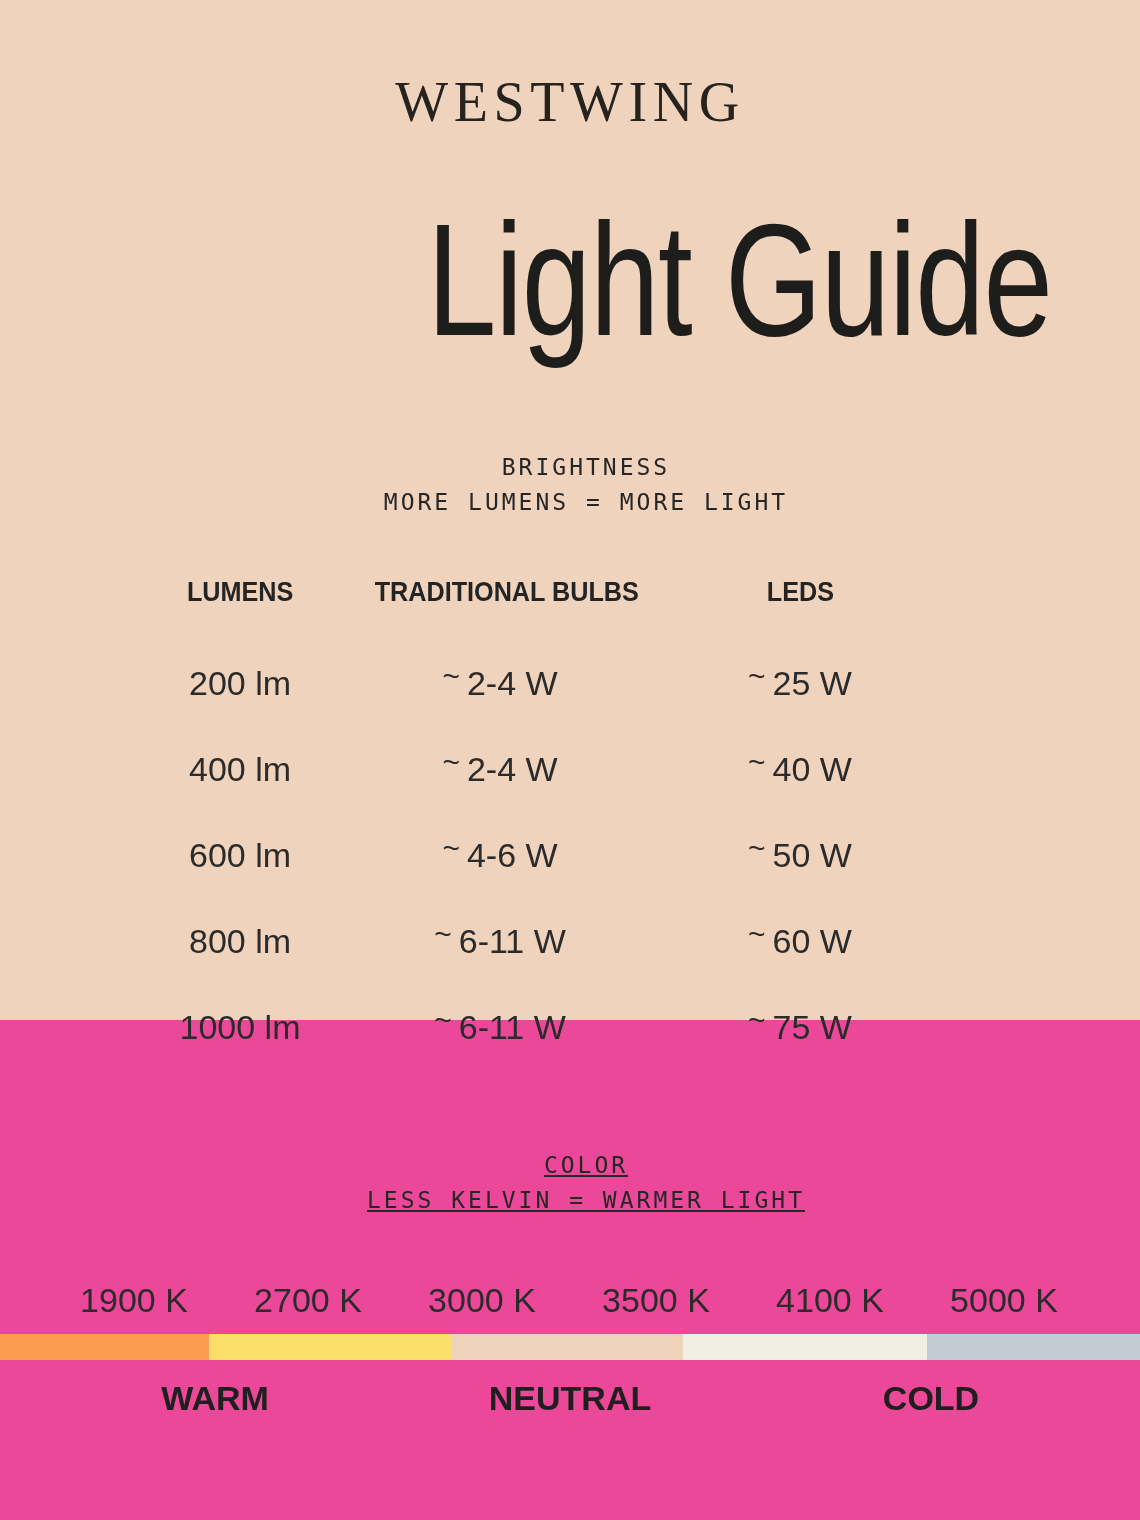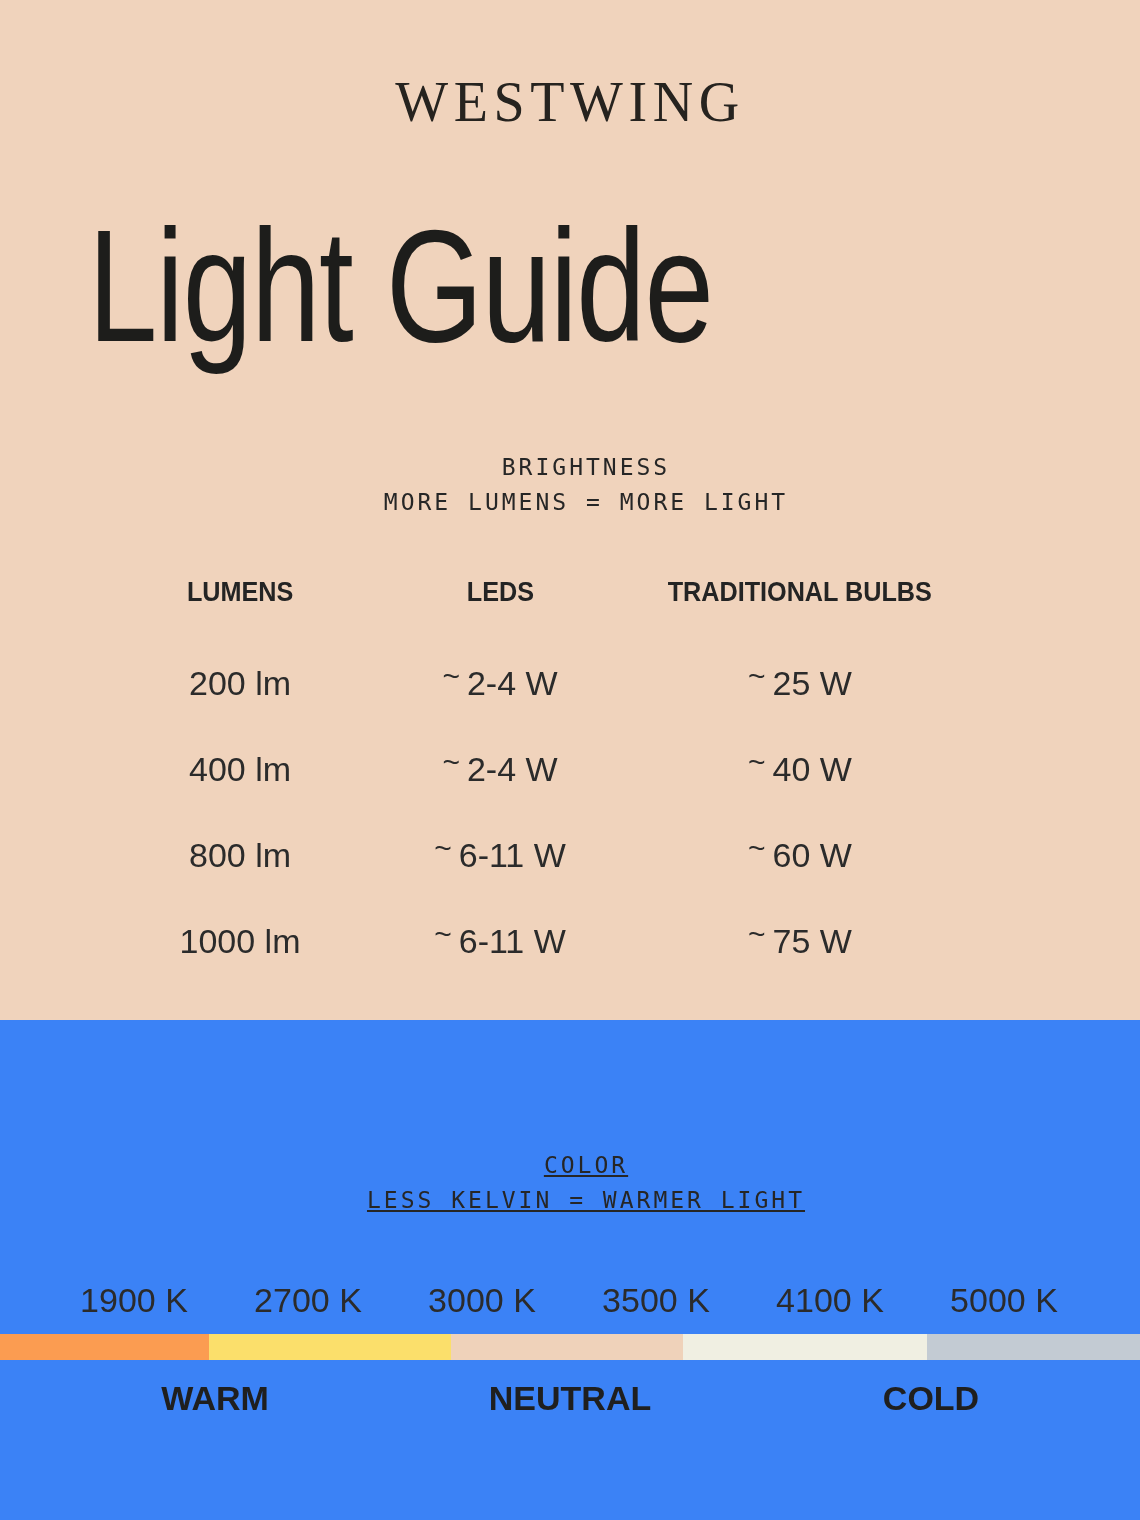--- a/index.html
+++ b/index.html
@@ -1,39 +1,39 @@
 <!DOCTYPE html>
 <html><head>
 <meta charset="utf-8">
 <style>
   * { margin:0; padding:0; box-sizing:border-box; }
   body { background:#ffffff; font-family:"Liberation Sans", sans-serif; }
 
   .page {
     position:relative; width:1140px; height:1520px;
-    background:#3b82f6; overflow:hidden; color:#1e1e1e;
+    background:#ec4899; overflow:hidden; color:#1e1e1e;
   }
 
   
   .hero {
     position:absolute; top:0; left:0; width:1140px; height:1020px;
     background:#F0D3BC;
   }
 
   .brand {
     position:absolute; top:70px; left:0; width:100%;
     text-align:center;
     font-family:"Liberation Serif", serif;
     font-size:56px; font-weight:400; letter-spacing:0.10em;
     color:#26231f; white-space:nowrap;
   }
 
   .title {
-    position:absolute; top:198px; left:0; width:100%;
-    text-align:left; white-space:nowrap;
+    position:absolute; top:192px; left:0; width:100%;
+    text-align:right; white-space:nowrap;
     font-size:160px; font-weight:400; color:#1d1d1b;
     line-height:1.1;
   }
   .squeeze { display:inline-block; transform:scaleX(0.78); transform-origin:center; letter-spacing:-0.01em; }
 
   .mono-block {
     position:absolute; left:16px; width:100%;
     text-align:center;
     font-family:"DejaVu Sans Mono", "Liberation Mono", monospace;
     font-size:23px; letter-spacing:3px; line-height:35px; color:#262626;
@@ -93,33 +93,38 @@
     <h1 class="title"><span class="squeeze">Light Guide</span></h1>
 
     <div class="mono-block mono-brightness">
       <div>BRIGHTNESS</div>
       <div>MORE LUMENS = MORE LIGHT</div>
     </div>
 
     <div class="lumen-table">
       <div class="lt-row lt-head">
         <div class="lt-cell"><span class="squeeze-sm">LUMENS</span></div>
+        <div class="lt-cell"><span class="squeeze-sm">TRADITIONAL BULBS</span></div>
         <div class="lt-cell"><span class="squeeze-sm">LEDS</span></div>
-        <div class="lt-cell"><span class="squeeze-sm">TRADITIONAL BULBS</span></div>
       </div>
       <div id="lumens-table-body">
           <div class="lt-row lt-data">
             <div class="lt-cell">200 lm</div>
             <div class="lt-cell"><span class="approx">~</span>2-4 W</div>
             <div class="lt-cell"><span class="approx">~</span>25 W</div>
           </div>
           <div class="lt-row lt-data">
             <div class="lt-cell">400 lm</div>
             <div class="lt-cell"><span class="approx">~</span>2-4 W</div>
             <div class="lt-cell"><span class="approx">~</span>40 W</div>
+          </div>
+          <div class="lt-row lt-data">
+            <div class="lt-cell">600 lm</div>
+            <div class="lt-cell"><span class="approx">~</span>4-6 W</div>
+            <div class="lt-cell"><span class="approx">~</span>50 W</div>
           </div>
           <div class="lt-row lt-data">
             <div class="lt-cell">800 lm</div>
             <div class="lt-cell"><span class="approx">~</span>6-11 W</div>
             <div class="lt-cell"><span class="approx">~</span>60 W</div>
           </div>
           <div class="lt-row lt-data">
             <div class="lt-cell">1000 lm</div>
             <div class="lt-cell"><span class="approx">~</span>6-11 W</div>
             <div class="lt-cell"><span class="approx">~</span>75 W</div>

